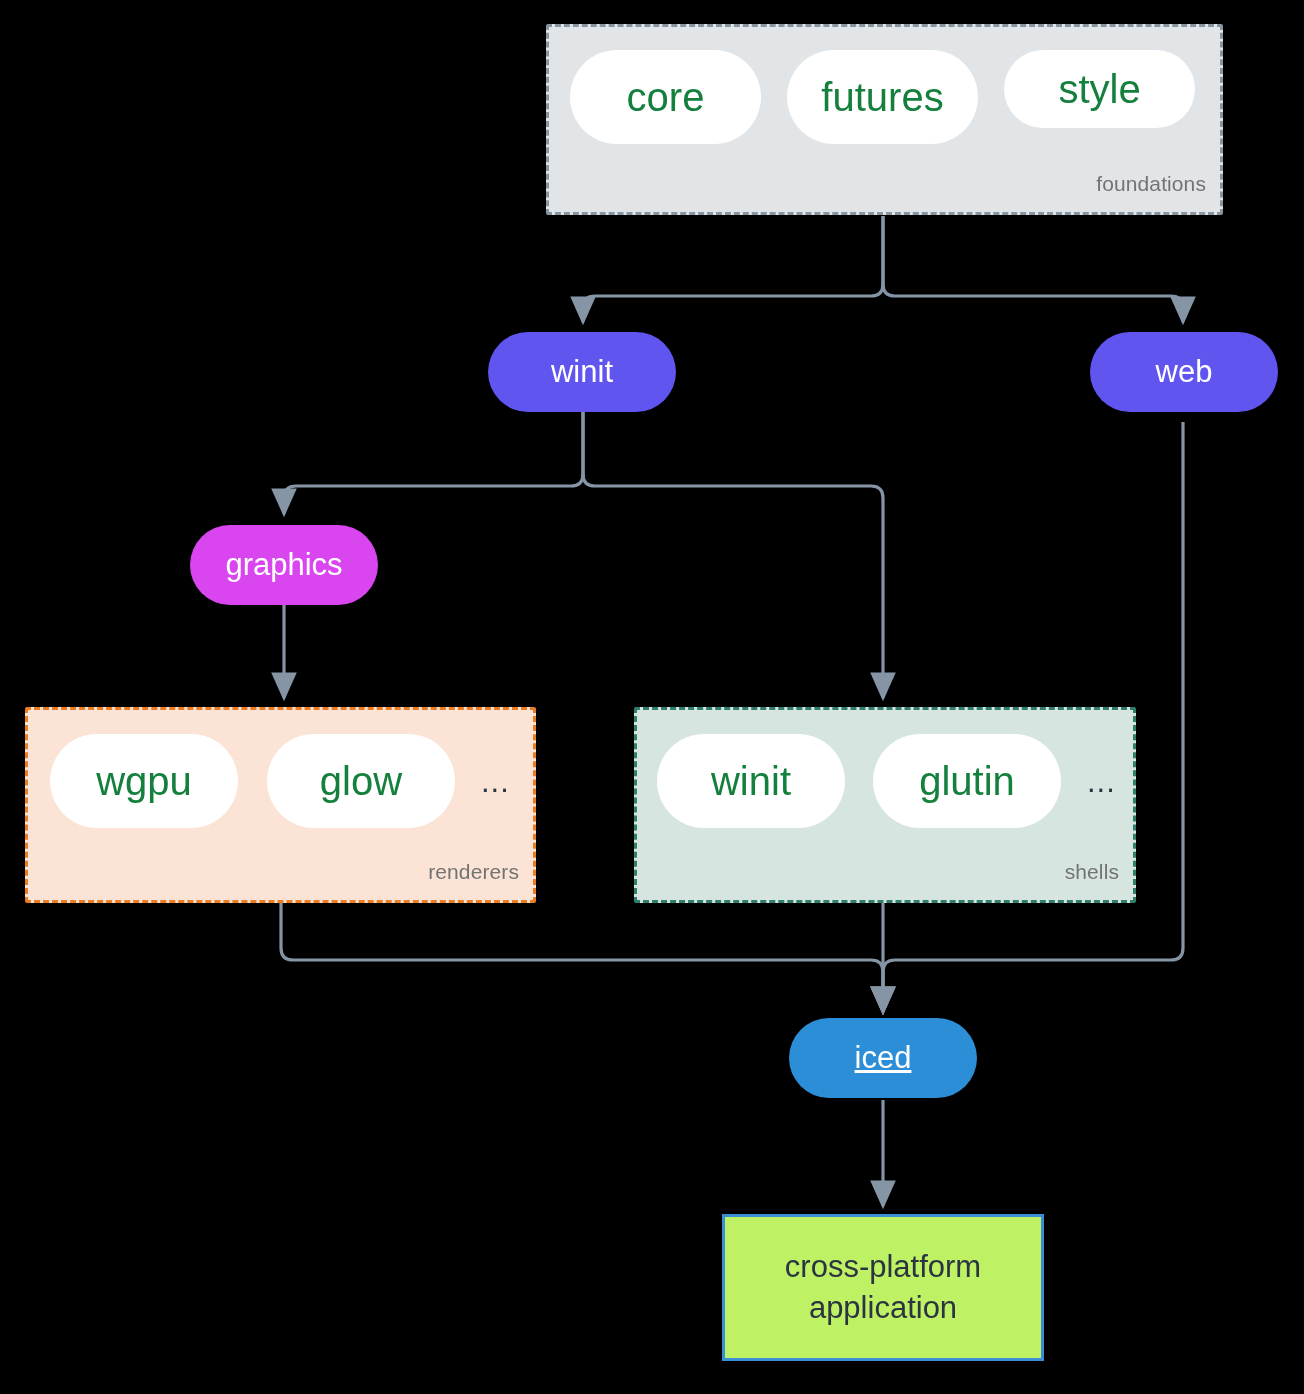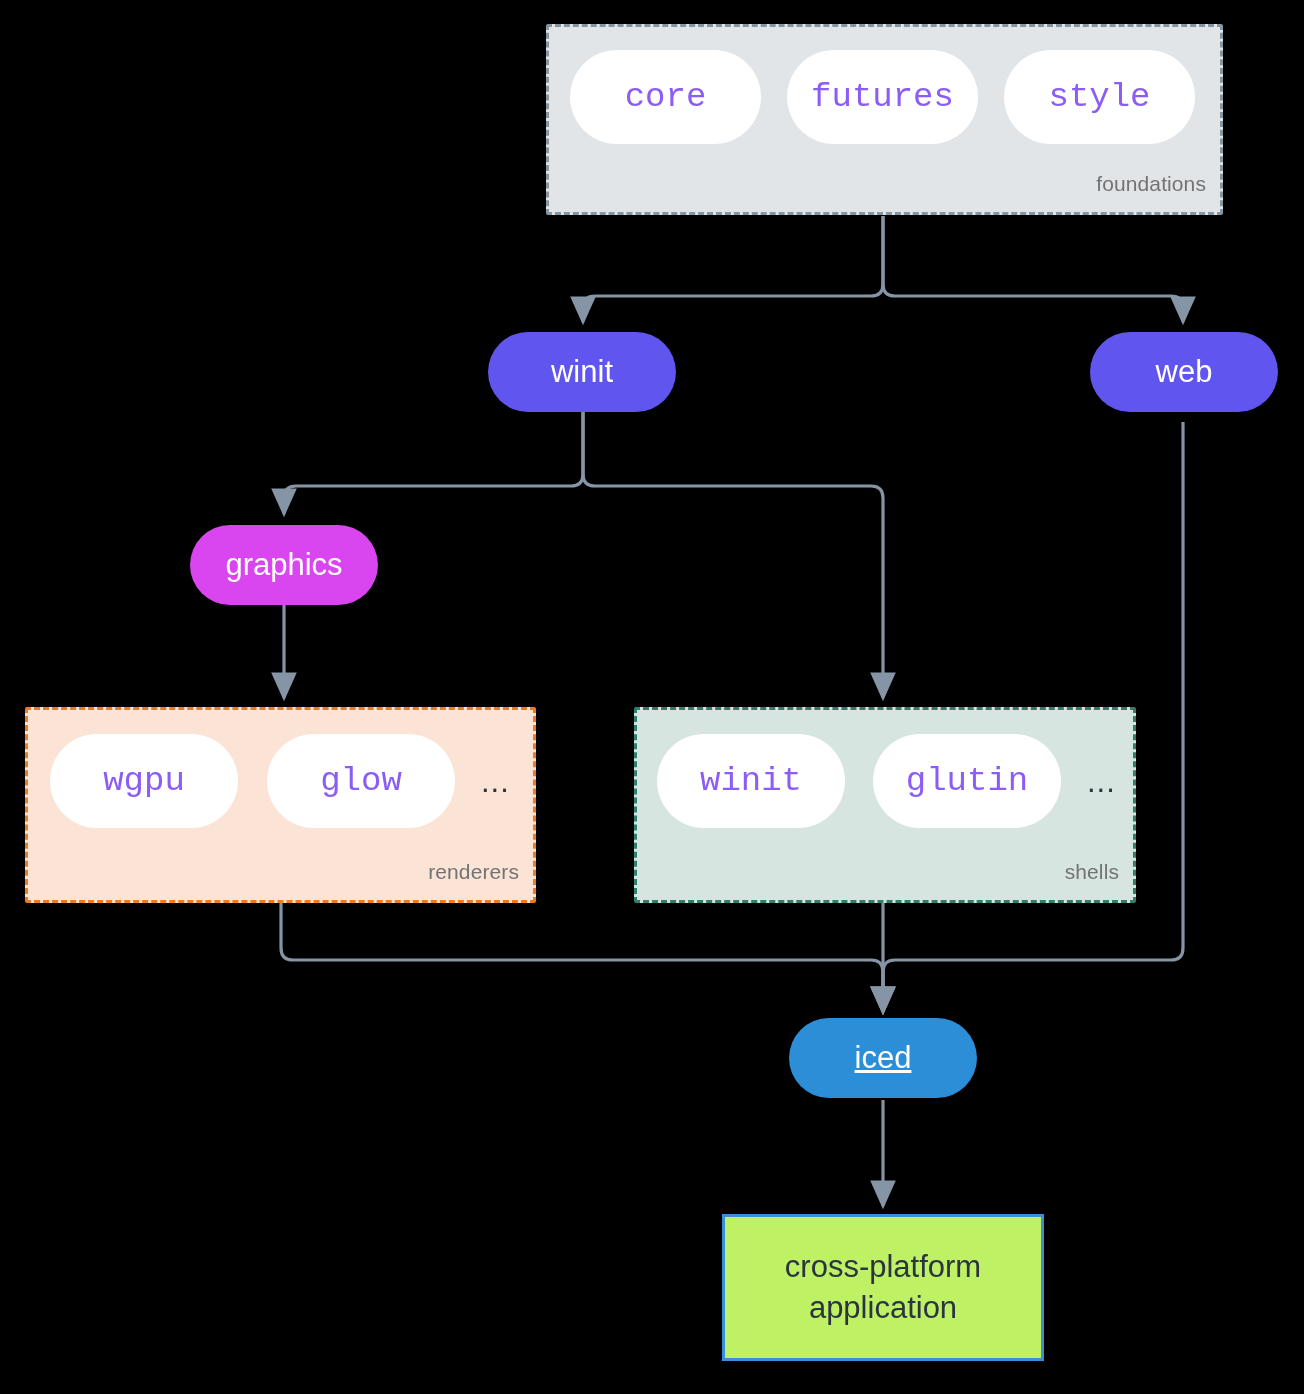--- a/index.html
+++ b/index.html
@@ -74,24 +74,23 @@
 
   
   .leaf-pill {
     position: absolute;
     box-sizing: border-box;
     background: #ffffff;
     border-radius: 48px;
     display: flex;
     align-items: center;
     justify-content: center;
-    font-size: 34px;
-    color: #8b5cf6;
+    font-size: 40px;
+    color: #15803d;
     white-space: nowrap;
-    font-family: Liberation Mono, monospace;
   }
 
   
   .node-pill {
     position: absolute;
     box-sizing: border-box;
     border-radius: 40px;
     display: flex;
     align-items: center;
     justify-content: center;
@@ -153,21 +152,21 @@
       <path d="M 883,1100 L 883,1206" marker-end="url(#arrowhead)"></path>
     </g>
   </svg>
 
   <div id="cluster-foundations" class="cluster">
     <div class="cluster-label">foundations</div>
   </div>
 
   <div class="leaf-pill" style="left:570px; top:50px; width:191px; height:94px;">core</div>
   <div class="leaf-pill" style="left:787px; top:50px; width:191px; height:94px;">futures</div>
-  <div class="leaf-pill" style="left:1004px; top:50px; width:191px; height:94px;">style</div>
+  <div class="leaf-pill" style="left:1004px; top:50px; width:191px; height:78px;">style</div>
 
   <div id="cluster-renderers" class="cluster">
     <div class="cluster-label">renderers</div>
   </div>
 
   <div class="leaf-pill" style="left:50px; top:734px; width:188px; height:94px;">wgpu</div>
   <div class="leaf-pill" style="left:267px; top:734px; width:188px; height:94px;">glow</div>
   <div class="ellipsis" style="left:481px; top:764px;">...</div>
 
   <div id="cluster-shells" class="cluster">

